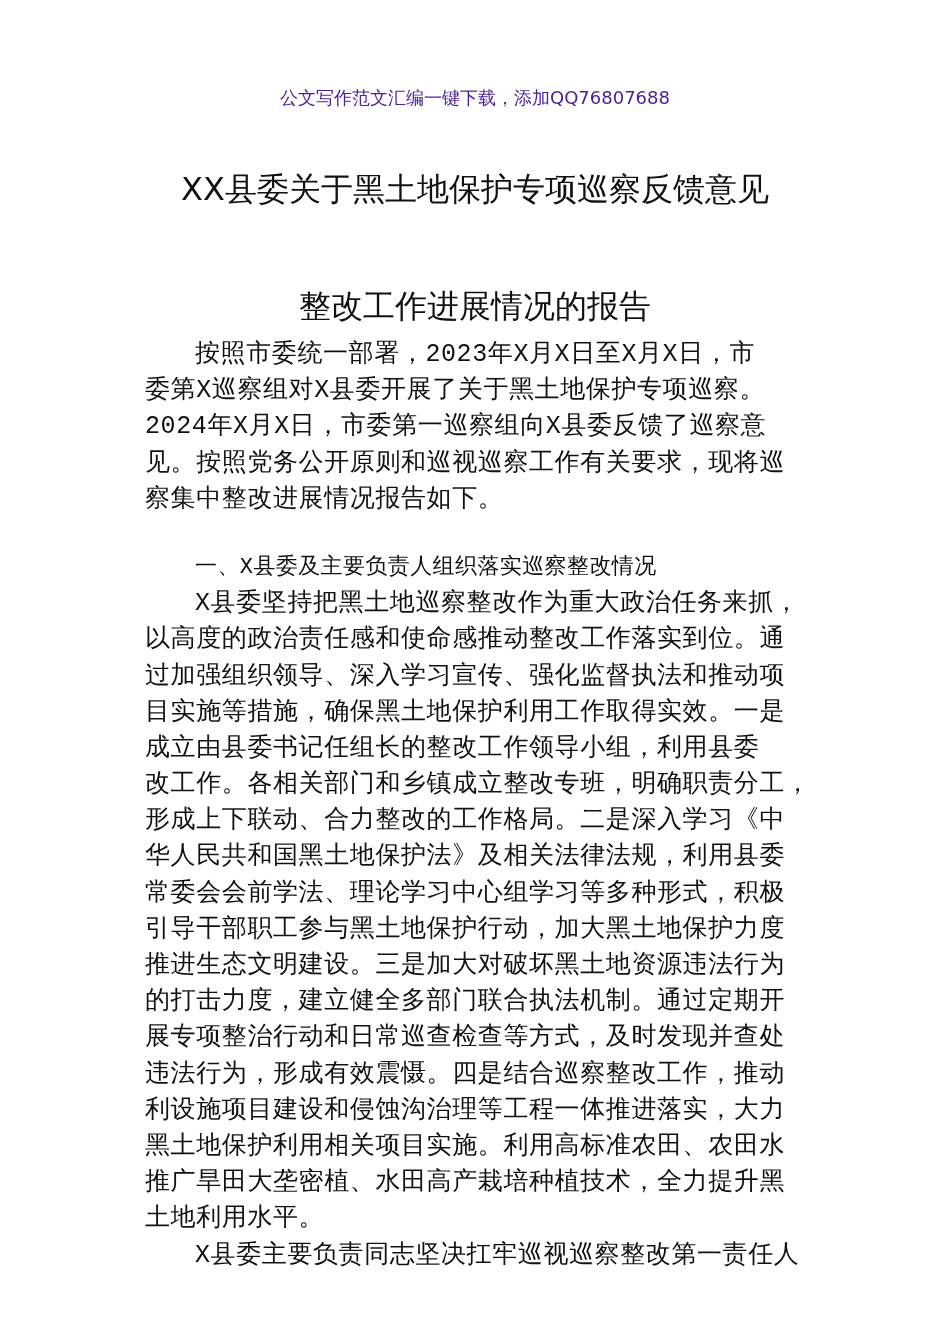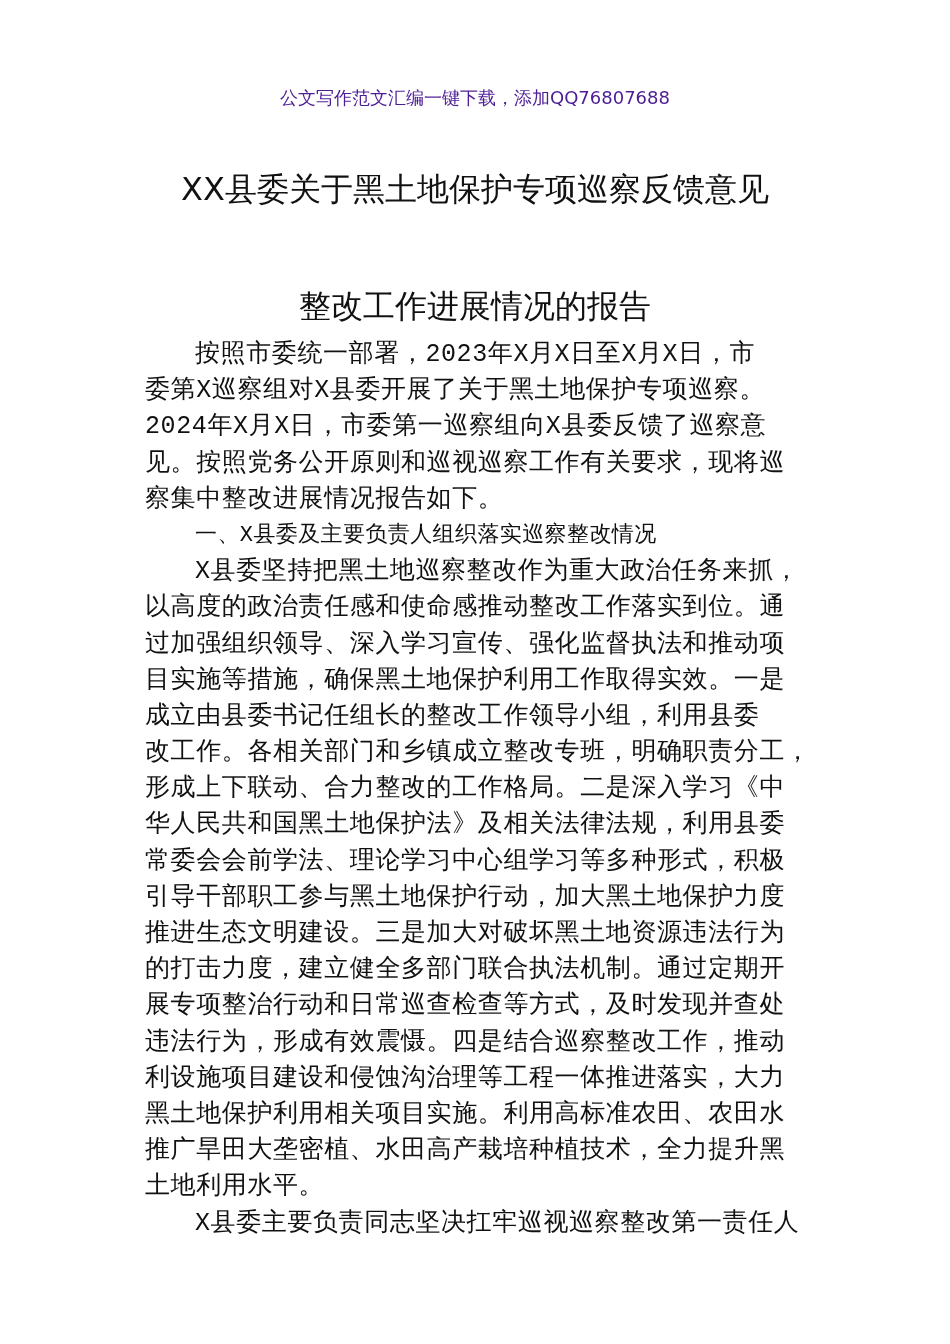--- a/index.html
+++ b/index.html
@@ -52,20 +52,21 @@
       font-size: 25px;
       white-space: nowrap;
       color: #111111;
       font-family: Liberation Mono, monospace;
       letter-spacing: 0.6px;
     }
     .line.indent { padding-left: 50px; }
     .line.heading {
       font-size: 22px;
       letter-spacing: 0.4px;
+      margin-top: 32px;
     }
   </style>
 </head>
 <body>
 
 <div class="banner">公文写作范文汇编一键下载，添加QQ76807688</div>
 
 <div class="title l1">XX县委关于黑土地保护专项巡察反馈意见</div>
 <div class="title l2">整改工作进展情况的报告</div>
 

